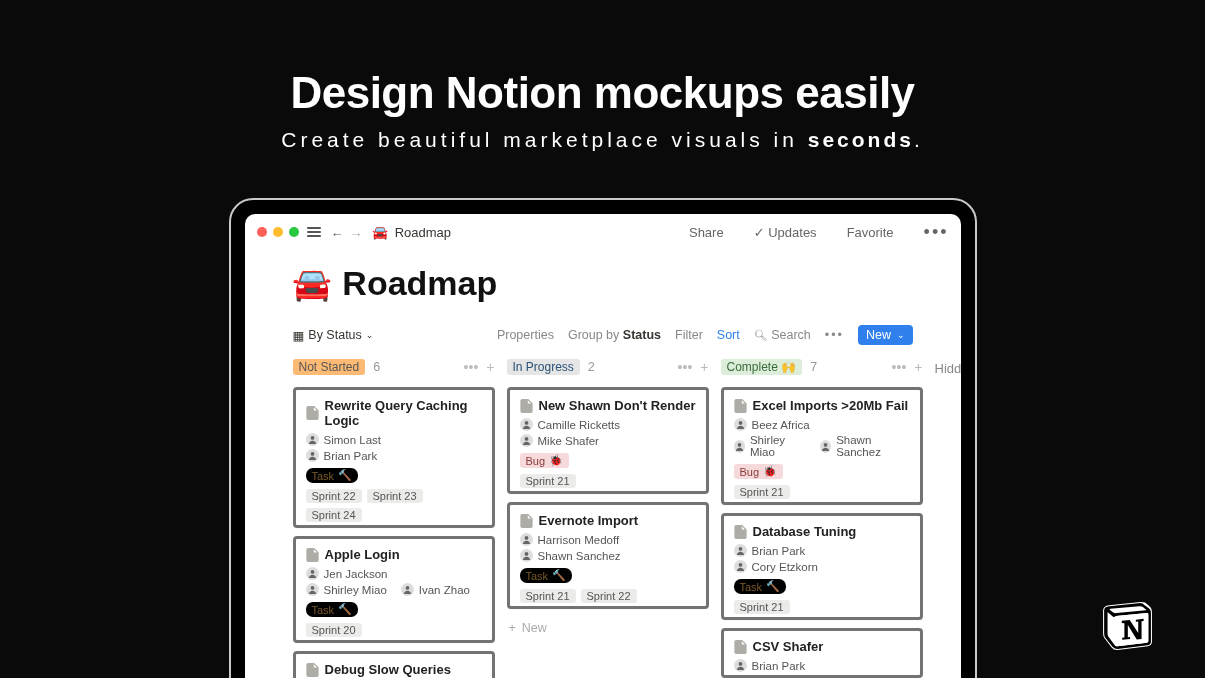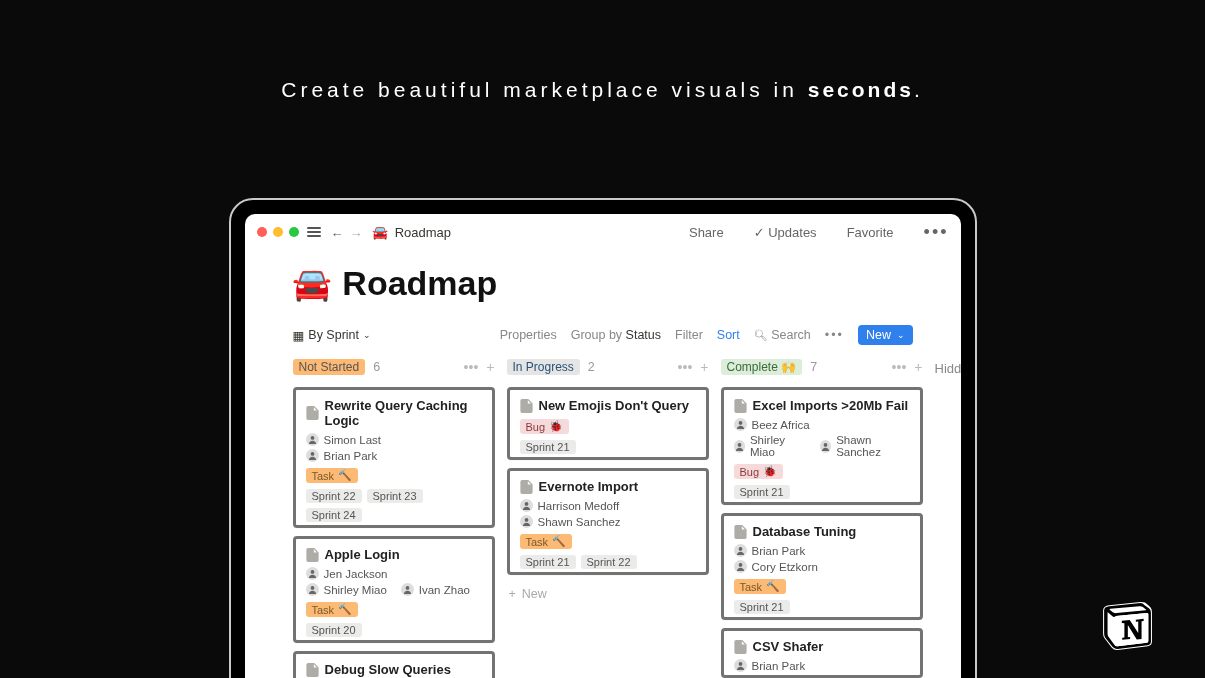--- a/index.html
+++ b/index.html
@@ -81,21 +81,21 @@
   .page-title { display:flex; align-items:center; gap:10px; }
   .page-title .emoji { font-size:32px; }
   .page-title h2 { font-size:34px; font-weight:700; color:#111; }
 
   .db-toolbar {
     display:flex; align-items:center; margin-top:22px;
     font-size:12.5px; color:#888; gap:14px;
   }
   .db-toolbar .view { color:#37352f; display:flex; align-items:center; gap:4px; }
   .db-toolbar .flex { flex:1; }
-  .db-toolbar .groupby strong { color:#37352f; font-weight:400; }
+  .db-toolbar .groupby strong { color:#37352f; font-weight:700; }
   .db-toolbar .sort { color:#2f80ed; }
   .new-btn {
     background:#2f80ed; color:#fff; border-radius:4px; padding:3px 8px;
     display:flex; align-items:center; gap:6px; font-size:12.5px;
   }
   .new-btn .chev { font-size:9px; }
 
   .board-wrap-outer { overflow:hidden; }
   .board-wrap { display:flex; gap:12px; margin-top:14px; padding: 0 0 0 48px; }
   .column { width:202px; flex: 0 0 202px; display:flex; flex-direction:column; gap:8px; }
@@ -118,36 +118,37 @@
   .assignees { display:flex; flex-direction:column; gap:3px; margin-top:5px; }
   .assignee-row { display:flex; gap:14px; }
   .assignee { display:flex; align-items:center; gap:5px; font-size:11.5px; color:#555; }
   .avatar {
     width:13px; height:13px; border-radius:50%; background:#ddd;
     display:inline-flex; align-items:center; justify-content:center;
     font-size:8px; color:#555; font-weight:600;
   }
   .tags { display:flex; flex-wrap:wrap; gap:5px; margin-top:6px; }
   .tag { font-size:11px; border-radius:3px; padding:1px 6px; display:inline-flex; align-items:center; gap:4px; }
-  .task { background:#fdba74; color:#7a5a2a; }
+  .task { background:#000000; color:#7a5a2a;border-radius:7px; }
   .bug { background:#f6dadb; color:#8a3a3a; }
   .sprint { background:#ebebea; color:#555; }
 
   .new-card { font-size:12.5px; color:#aaa; padding:4px 2px; display:flex; align-items:center; gap:6px; }
 
   .notion-logo {
     position:absolute; bottom:26px; right:52px;
     width:52px; height:52px;
   }
 
 </style>
 </head>
 <body>
 
 <div class="hero">
+  <h1>Design Notion mockups easily</h1>
   <p>
     <span>Create beautiful marketplace visuals in </span><strong>seconds</strong><span>.</span>
   </p>
 </div>
 
 <div class="device">
   <div class="screen">
 
     <div class="topbar">
       <div class="traffic">
@@ -182,21 +183,21 @@
 
     <div class="content">
       <div class="page-title">
         <span class="emoji">🚘</span>
         <h2>Roadmap</h2>
       </div>
 
       <div class="db-toolbar">
         <span class="view">
           <span>▦</span>
-          <span>By Sprint</span>
+          <span>By Status</span>
           <span style="font-size:9px;">⌄</span>
         </span>
         <div class="flex"></div>
         <span>Properties</span>
         <span class="groupby">
           <span>Group by</span>
           <strong>Status</strong>
         </span>
         <span>Filter</span>
         <span class="sort">Sort</span>
@@ -355,21 +356,45 @@
                 <span>+</span>
               </div>
             </div>
             <div class="card">
               <div class="card-title">
                 <span class="page-ico">
                   <svg width="13" height="14" viewBox="0 0 14 16">
                     <path fill="currentColor" d="M2 0h7l5 5v9a2 2 0 0 1-2 2H2a2 2 0 0 1-2-2V2a2 2 0 0 1 2-2zm6.5 1.5V5H12L8.5 1.5zM3 8h8v1H3V8zm0 2.5h8v1H3v-1zm0 2.5h5v1H3v-1z"></path>
                   </svg>
                 </span>
-                <span>New Emojis Don't Query</span>
+                <span>New Shawn Don't Render</span>
+              </div>
+              <div class="assignees">
+                <div class="assignee-row">
+                  <span class="assignee">
+                    <span class="avatar">
+                      <svg width="9" height="9" viewBox="0 0 10 10">
+                        <circle cx="5" cy="3.3" r="2.1" fill="#666"></circle>
+                        <path d="M1 10c0-2.2 1.8-3.6 4-3.6s4 1.4 4 3.6" fill="#666"></path>
+                      </svg>
+                    </span>
+                    <span>Camille Ricketts</span>
+                  </span>
+                </div>
+                <div class="assignee-row">
+                  <span class="assignee">
+                    <span class="avatar">
+                      <svg width="9" height="9" viewBox="0 0 10 10">
+                        <circle cx="5" cy="3.3" r="2.1" fill="#666"></circle>
+                        <path d="M1 10c0-2.2 1.8-3.6 4-3.6s4 1.4 4 3.6" fill="#666"></path>
+                      </svg>
+                    </span>
+                    <span>Mike Shafer</span>
+                  </span>
+                </div>
               </div>
               <div class="tags">
                 <span class="tag bug">
                   <span>Bug</span> 
                   <span>🐞</span>
                 </span>
               </div>
               <div class="tags">
                 <span class="tag sprint">Sprint 21</span>
               </div>

